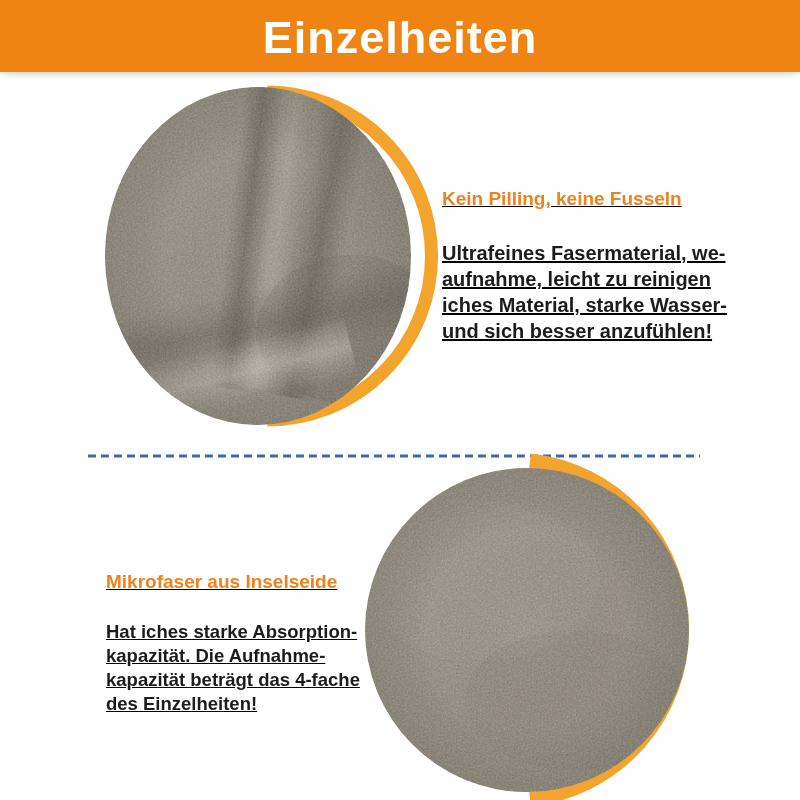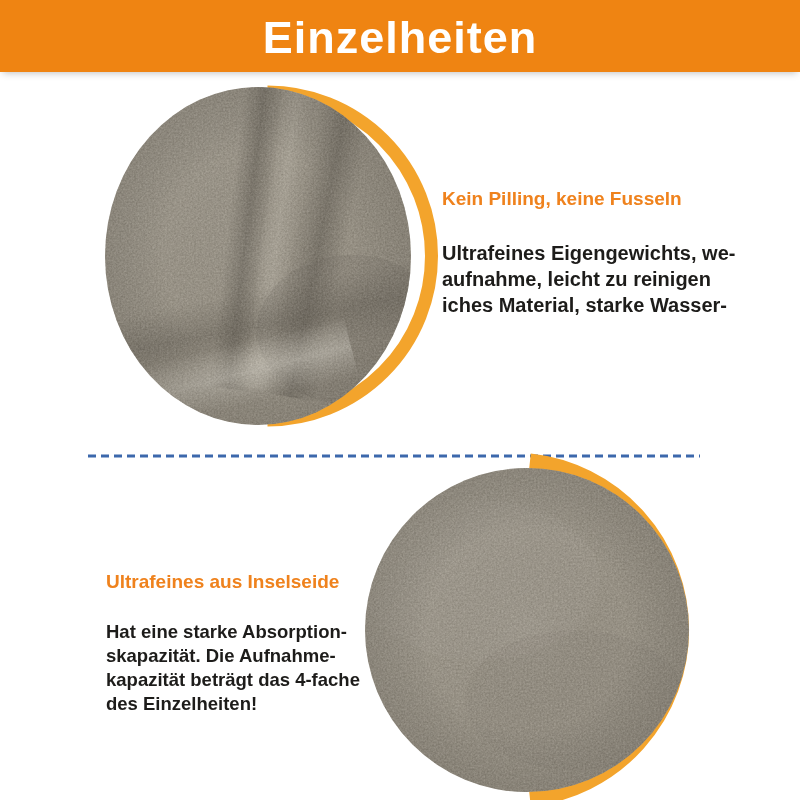--- a/index.html
+++ b/index.html
@@ -35,21 +35,21 @@
     font-size:45px;font-weight:700;letter-spacing:1px;line-height:1;
     padding-top:2px;
   }
 
   
   .art{position:absolute;left:0;top:0;width:800px;height:800px;display:block;}
   .arc{stroke:var(--arc-orange);fill:none;stroke-linecap:butt;}
   .divider-line{stroke:var(--divider-blue);}
 
   
-  .text-block{position:absolute;}
+  .text-block{position:absolute;text-decoration:underline;}
   .text-block .heading{
     color:var(--heading-orange);
     font-weight:700;
     white-space:nowrap;
   }
   .text-block .body{color:var(--body-text);font-weight:700;}
   .text-block .body .line{white-space:nowrap;}
 
   .top-text{left:442px;top:188px;width:345px;}
   .top-text .heading{font-size:19px;line-height:22px;margin-bottom:30px;}
@@ -147,29 +147,30 @@
         <ellipse cx="480" cy="580" rx="120" ry="80" fill="#ffffff" opacity="0.05"></ellipse>
         <ellipse cx="575" cy="700" rx="110" ry="70" fill="#231e19" opacity="0.08"></ellipse>
         <circle cx="527" cy="630" r="162" fill="url(#vignG)"></circle>
       </g>
     </g>
   </svg>
 
   <div class="text-block top-text">
     <div class="heading">Kein Pilling, keine Fusseln</div>
     <div class="body">
-      <div class="line">Ultrafeines Eigengewichts, we-</div>
+      <div class="line">Ultrafeines Fasermaterial, we-</div>
       <div class="line">aufnahme, leicht zu reinigen</div>
       <div class="line">iches Material, starke Wasser-</div>
+      <div class="line">und sich besser anzufühlen!</div>
     </div>
   </div>
 
   <div class="text-block bottom-text">
-    <div class="heading">Ultrafeines aus Inselseide</div>
+    <div class="heading">Mikrofaser aus Inselseide</div>
     <div class="body">
-      <div class="line">Hat eine starke Absorption-</div>
-      <div class="line">skapazität. Die Aufnahme-</div>
+      <div class="line">Hat iches starke Absorption-</div>
+      <div class="line">kapazität. Die Aufnahme-</div>
       <div class="line">kapazität beträgt das 4-fache</div>
       <div class="line">des Einzelheiten!</div>
     </div>
   </div>
 
 </div>
 
 </body></html>

